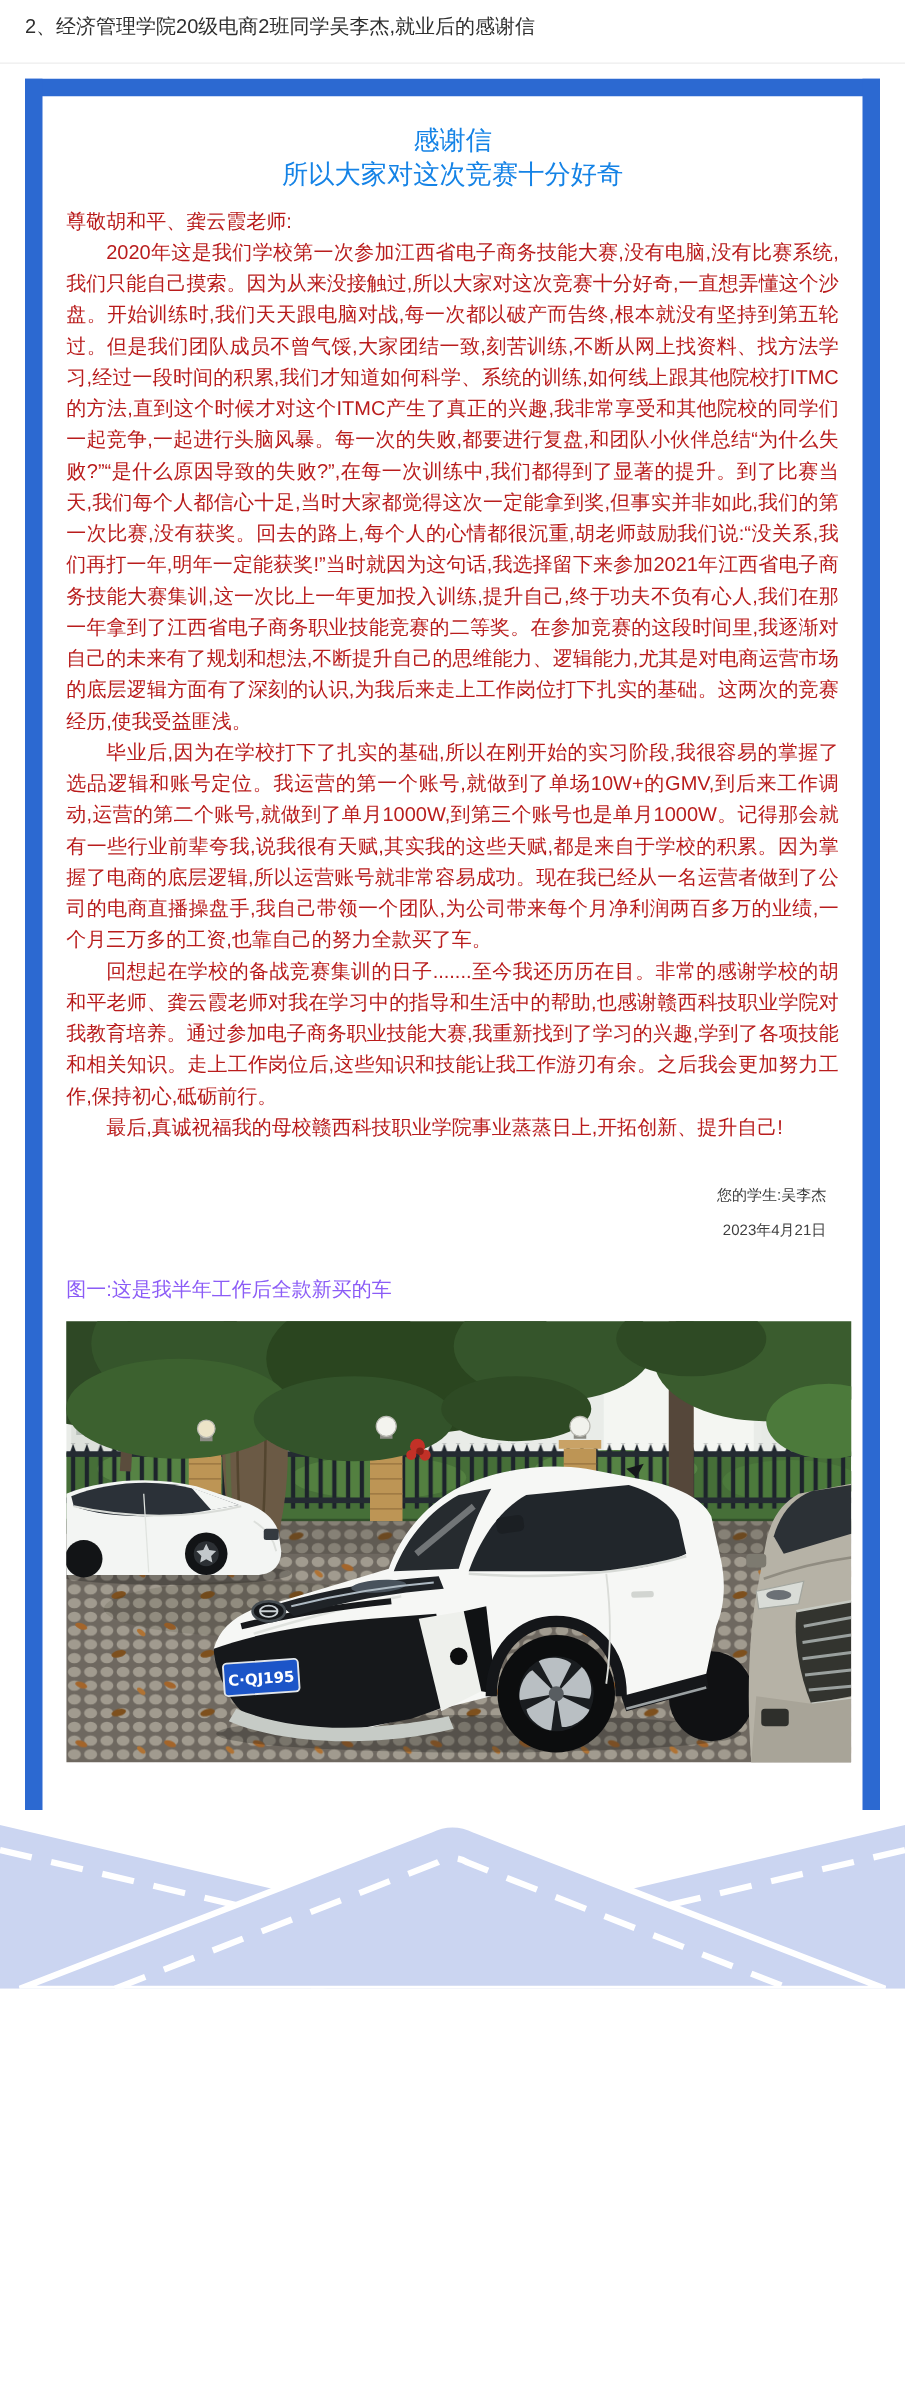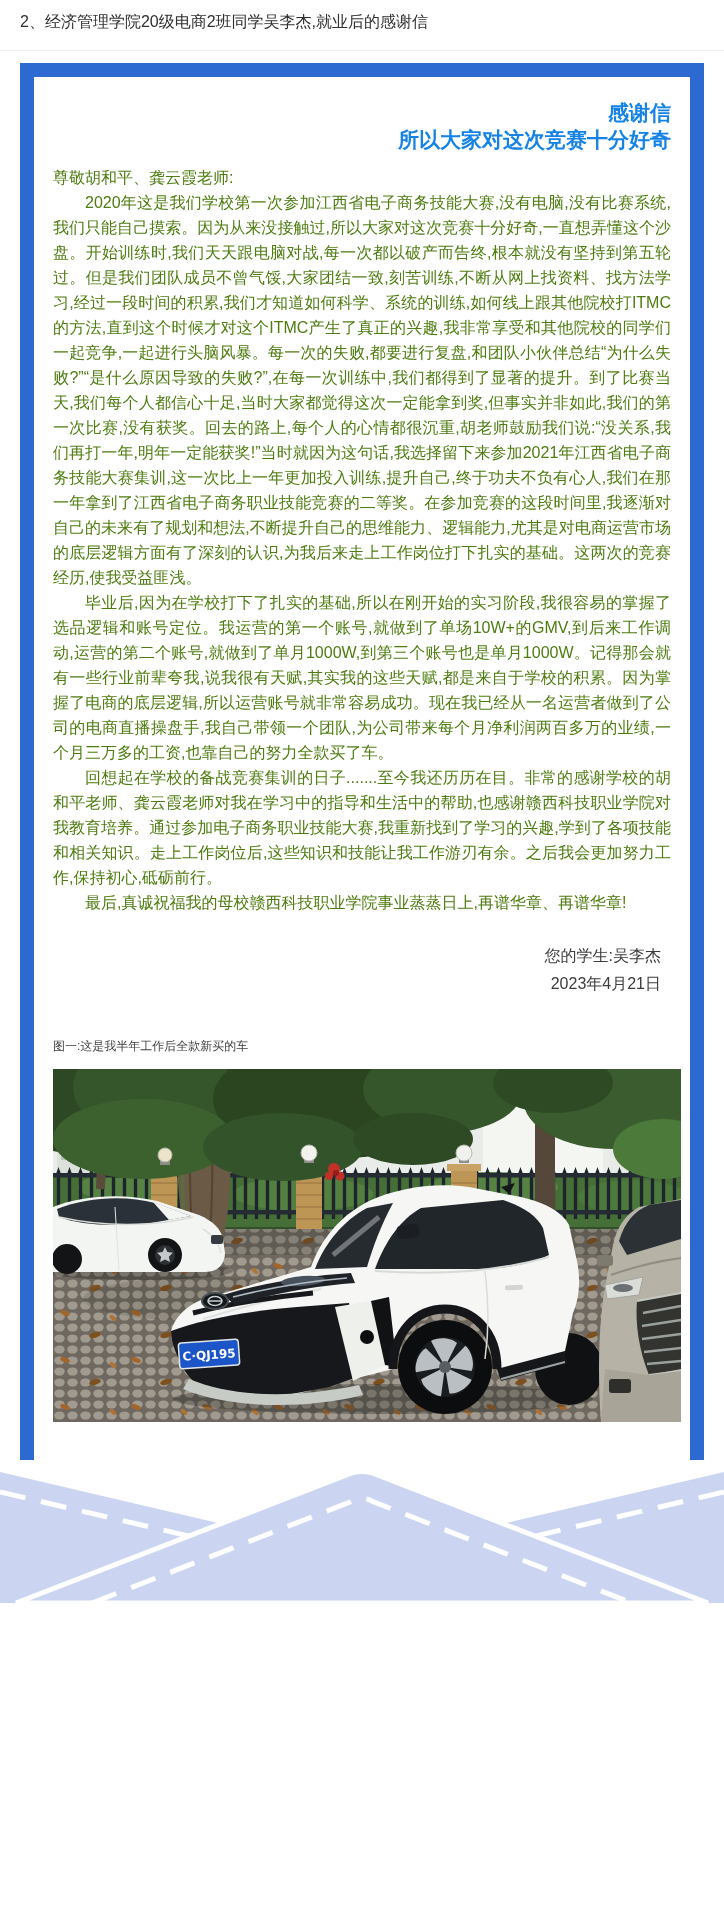--- a/index.html
+++ b/index.html
@@ -1,48 +1,48 @@
 <!DOCTYPE html>
 <html><head>
 <meta charset="utf-8">
 <style>
   html,body{margin:0;padding:0;}
   body{width:724px;background:#ffffff;font-family:"Liberation Sans","DejaVu Sans",sans-serif;}
   .page-header{padding:12px 20px 0;font-size:16px;line-height:20px;color:#2f2f2f;}
   .divider{border-top:1px solid #ededed;margin-top:18px;}
   .frame{margin:12px 20px 0;border:14px solid #2c69d1;border-bottom:none;background:#fff;}
   .inner{padding:22px 19px 38px;}
-  .title,.subtitle{text-align:right;font-weight:bold;font-size:21px;line-height:27px;color:#1583e6;margin:0;}
-  .letter{margin-top:12px;font-size:16px;line-height:25px;color:#4d7c0f;text-align:justify;}
+  .title,.subtitle{text-align:center;font-weight:normal;font-size:21px;line-height:27px;color:#1583e6;margin:0;}
+  .letter{margin-top:12px;font-size:16px;line-height:25px;color:#b91c1c;text-align:justify;}
   .letter p{margin:0;text-indent:2em;}
   .letter p.salutation{text-indent:0;}
-  .sign{margin-top:27px;text-align:right;padding-right:10px;font-size:16px;color:#3d3d3d;}
+  .sign{margin-top:27px;text-align:right;padding-right:10px;font-size:12px;color:#3d3d3d;}
   .sign div{line-height:28px;}
-  .caption{margin-top:40px;font-size:12px;color:#404040;}
+  .caption{margin-top:24px;font-size:16px;color:#8b5cf6;}
   .photo{display:block;margin:14px auto 0;}
   .envelope{display:block;margin-top:2px;}
   .bottom-space{height:24px;}
 </style>
 </head>
 <body>
 
 <div class="page-header">2、经济管理学院20级电商2班同学吴李杰,就业后的感谢信</div>
 <div class="divider"></div>
 
 <div class="frame">
   <div class="inner">
     <h1 class="title">感谢信</h1>
     <h2 class="subtitle">所以大家对这次竞赛十分好奇</h2>
 
     <div class="letter">
       <p class="salutation">尊敬胡和平、龚云霞老师:</p>
       <p>2020年这是我们学校第一次参加江西省电子商务技能大赛,没有电脑,没有比赛系统,我们只能自己摸索。因为从来没接触过,所以大家对这次竞赛十分好奇,一直想弄懂这个沙盘。开始训练时,我们天天跟电脑对战,每一次都以破产而告终,根本就没有坚持到第五轮过。但是我们团队成员不曾气馁,大家团结一致,刻苦训练,不断从网上找资料、找方法学习,经过一段时间的积累,我们才知道如何科学、系统的训练,如何线上跟其他院校打ITMC的方法,直到这个时候才对这个ITMC产生了真正的兴趣,我非常享受和其他院校的同学们一起竞争,一起进行头脑风暴。每一次的失败,都要进行复盘,和团队小伙伴总结“为什么失败?”“是什么原因导致的失败?”,在每一次训练中,我们都得到了显著的提升。到了比赛当天,我们每个人都信心十足,当时大家都觉得这次一定能拿到奖,但事实并非如此,我们的第一次比赛,没有获奖。回去的路上,每个人的心情都很沉重,胡老师鼓励我们说:“没关系,我们再打一年,明年一定能获奖!”当时就因为这句话,我选择留下来参加2021年江西省电子商务技能大赛集训,这一次比上一年更加投入训练,提升自己,终于功夫不负有心人,我们在那一年拿到了江西省电子商务职业技能竞赛的二等奖。在参加竞赛的这段时间里,我逐渐对自己的未来有了规划和想法,不断提升自己的思维能力、逻辑能力,尤其是对电商运营市场的底层逻辑方面有了深刻的认识,为我后来走上工作岗位打下扎实的基础。这两次的竞赛经历,使我受益匪浅。</p>
       <p>毕业后,因为在学校打下了扎实的基础,所以在刚开始的实习阶段,我很容易的掌握了选品逻辑和账号定位。我运营的第一个账号,就做到了单场10W+的GMV,到后来工作调动,运营的第二个账号,就做到了单月1000W,到第三个账号也是单月1000W。记得那会就有一些行业前辈夸我,说我很有天赋,其实我的这些天赋,都是来自于学校的积累。因为掌握了电商的底层逻辑,所以运营账号就非常容易成功。现在我已经从一名运营者做到了公司的电商直播操盘手,我自己带领一个团队,为公司带来每个月净利润两百多万的业绩,一个月三万多的工资,也靠自己的努力全款买了车。</p>
       <p>回想起在学校的备战竞赛集训的日子.......至今我还历历在目。非常的感谢学校的胡和平老师、龚云霞老师对我在学习中的指导和生活中的帮助,也感谢赣西科技职业学院对我教育培养。通过参加电子商务职业技能大赛,我重新找到了学习的兴趣,学到了各项技能和相关知识。走上工作岗位后,这些知识和技能让我工作游刃有余。之后我会更加努力工作,保持初心,砥砺前行。</p>
-      <p>最后,真诚祝福我的母校赣西科技职业学院事业蒸蒸日上,再谱华章、再谱华章!</p>
+      <p>最后,真诚祝福我的母校赣西科技职业学院事业蒸蒸日上,开拓创新、提升自己!</p>
     </div>
 
     <div class="sign">
       <div>您的学生:吴李杰</div>
       <div>2023年4月21日</div>
     </div>
 
     <div class="caption">图一:这是我半年工作后全款新买的车</div>
 
     <svg class="photo" width="628" height="353" viewBox="0 0 628 353">

